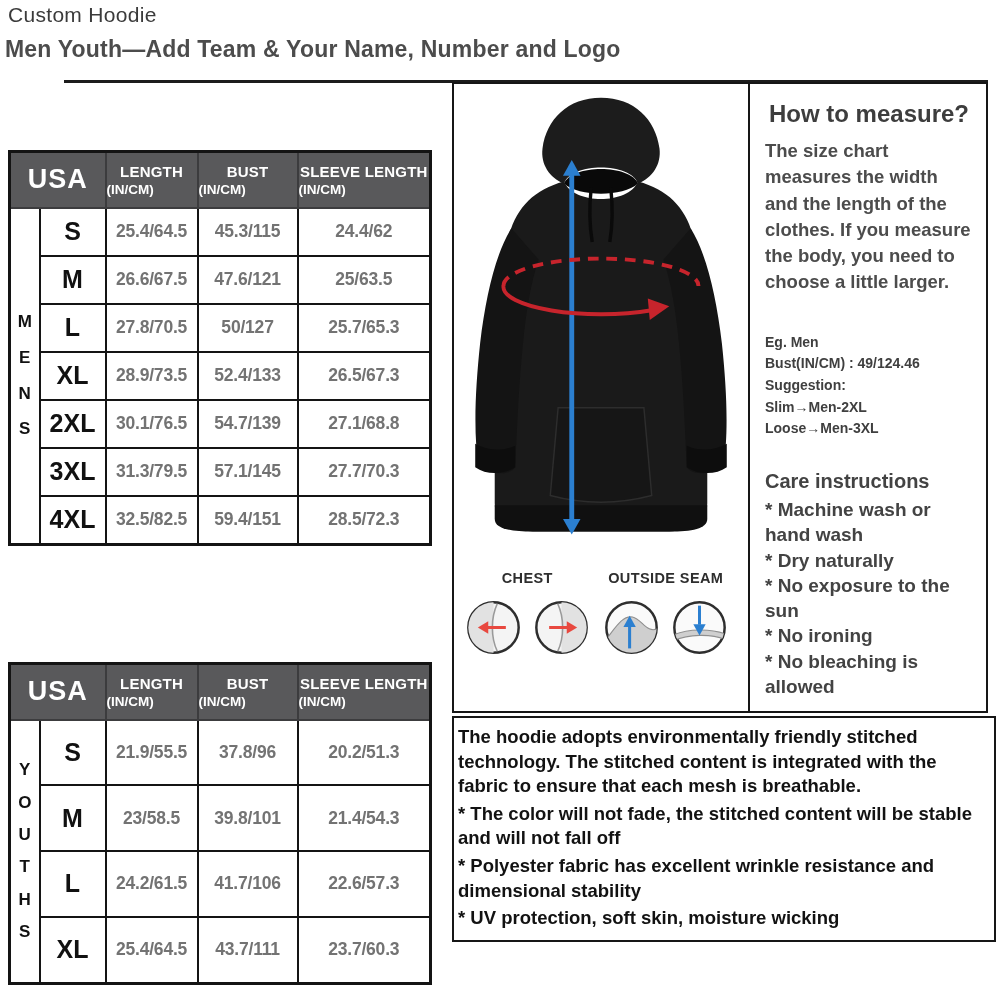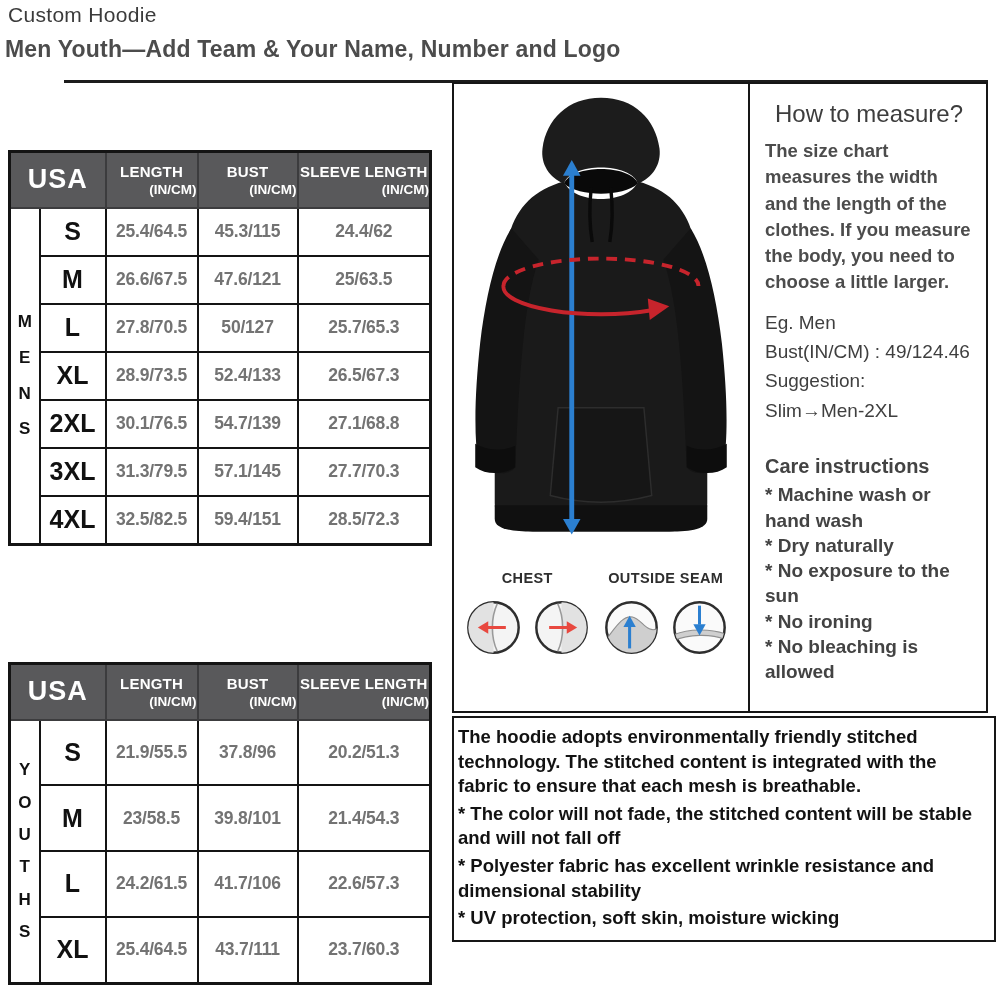--- a/index.html
+++ b/index.html
@@ -15,40 +15,40 @@
   
   .table-wrap { position:absolute; left:8px; width:424px; }
   .table-wrap.mens   { top:150px; height:396px; }
   .table-wrap.youths { top:662px; height:323px; }
   .size-table-el { border-collapse:collapse; width:100%; height:100%; table-layout:fixed; border:3px solid #141414; background:#fff; }
   .size-table-el th, .size-table-el td { border:2px solid #141414; }
   .size-table-el thead tr { height:56px; }
   .size-table-el th { background:var(--header-bg); color:#fff; font-weight:700; border-color:#3c3c3e; border-top-color:#141414; }
   .usa-cell  { font-size:27px; letter-spacing:1px; text-align:center; }
   .col-name  { font-size:15px; text-align:center; letter-spacing:.2px; }
-  .col-unit  { font-size:13.5px; text-align:right; margin-top:2px;margin-left:12px; }
+  .col-unit  { font-size:13.5px; text-align:left; margin-top:2px; }
   .vlabel    { white-space:pre-line; text-align:center; font-weight:700; font-size:17px; color:#111; line-height:2.1; }
   .table-1 .vlabel { line-height:1.9; }
   .size-cell { text-align:center; font-weight:700; font-size:25px; color:#111; }
   .val-cell  { text-align:center; font-weight:700; font-size:17.5px; color:#737373; letter-spacing:-0.2px; }
 
   
   .measure-panel { position:absolute; left:452px; top:82px; width:536px; height:631px; border:2.5px solid #161616; display:flex; background:#fff; }
   .hoodie-col { width:294px; display:flex; flex-direction:column; }
   .hoodie-svg { width:100%; height:468px; margin-top:2px; }
   .icons-row  { flex:1; display:flex; justify-content:space-around; align-items:flex-start; padding:16px 13px 0 4px; }
   .icon-group { text-align:center; }
   .icon-label { font-size:14.5px; font-weight:700; color:#2e2e2e; letter-spacing:.4px; margin-bottom:13px; }
   .circles { display:flex; gap:11px; justify-content:center; }
   .circle-icon { width:57px; height:57px; }
 
   .measure-col { flex:1; border-left:2.5px solid #161616; padding:10px 13px 0 15px; }
-  .howto-heading { font-size:24px; font-weight:400; color:#3d3d3d; text-align:center; margin:6px 0 10px 0; }
+  .howto-heading { font-size:24px; font-weight:700; color:#3d3d3d; text-align:center; margin:6px 0 10px 0; }
   .howto-body { font-size:18.5px; font-weight:700; color:#4c4c4c; line-height:1.42; }
-  .eg-block   { margin-top:12px; font-size:19px; font-weight:400; color:#3f3f3f; line-height:1.55; }
+  .eg-block   { margin-top:36px; font-size:14px; font-weight:700; color:#3f3f3f; line-height:1.55; }
   .care-block { margin-top:30px; color:#434343; }
   .care-title { font-size:20px; font-weight:700; margin-bottom:4px; }
   .care-line  { font-size:19px; font-weight:700; line-height:1.33; }
 
   
   .desc-box { position:absolute; left:452px; top:716px; width:544px; height:226px; border:2.5px solid #161616; padding:7px 4px; background:#fff; }
   .desc-box p { font-size:18.5px; font-weight:700; color:#121212; line-height:1.33; margin-bottom:3px; }
 
   
   .blue-stroke { stroke:var(--accent-blue); }
@@ -292,20 +292,21 @@
     </div>
 
     <div class="measure-col">
       <div class="howto-heading">How to measure?</div>
       <div class="howto-body">The size chart measures the width and the length of the clothes.  If you measure the body, you need to choose a little larger.</div>
       <div class="eg-block">
           <div>Eg. Men</div>
           <div>Bust(IN/CM) : 49/124.46</div>
           <div>Suggestion:</div>
           <div>Slim→Men-2XL</div>
+          <div>Loose→Men-3XL</div>
         </div>
       <div class="care-block">
         <div class="care-title">Care instructions</div>
         <div id="care-lines">
             <div class="care-line">* Machine wash or hand wash</div>
             <div class="care-line">* Dry naturally</div>
             <div class="care-line">* No exposure to the sun</div>
             <div class="care-line">* No ironing</div>
             <div class="care-line">* No bleaching is allowed</div>
           </div>

